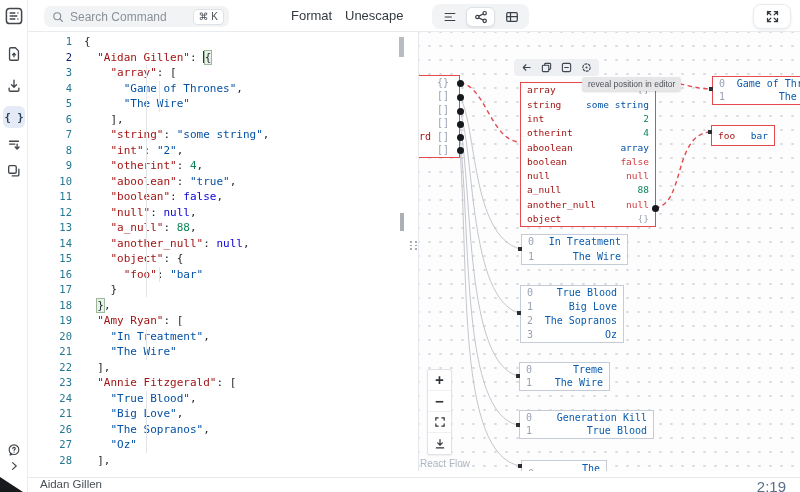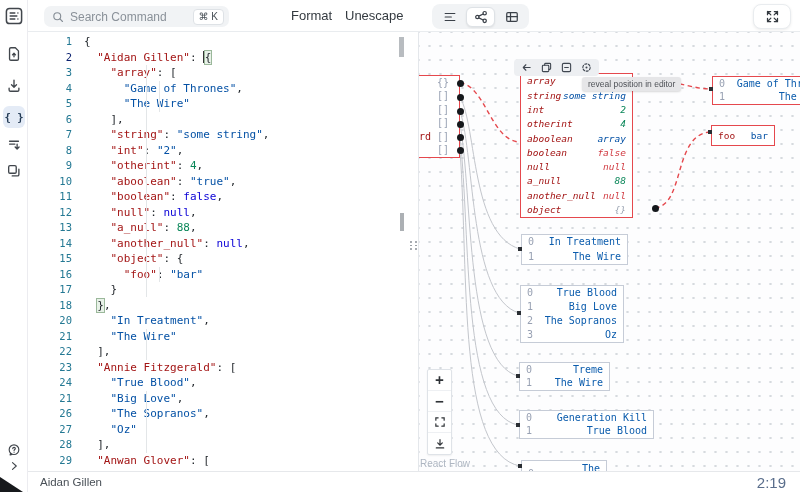--- a/index.html
+++ b/index.html
@@ -92,22 +92,22 @@
   .flow-controls { position:absolute; left:8px; top:337px; width:25px; background:#fff;
     border:1px solid #dfe3e8; border-radius:2px; box-shadow:0 1px 2px rgba(0,0,0,.06); z-index:4; }
   .fc-btn { width:100%; height:21px; display:flex; align-items:center; justify-content:center;
     border-bottom:1px solid #eef0f3; cursor:pointer; color:#2f3337; font-size:14px; font-weight:bold;
     font-family:"DejaVu Sans Mono",monospace; }
   .fc-btn:last-child { border-bottom:none; }
   .fc-btn svg { stroke:#2f3337; fill:none; stroke-width:1.3; stroke-linecap:round; }
   .attribution { position:absolute; left:1px; top:426px; font-size:10px; color:#aeb6c2; z-index:4; }
 
   
-  .statusbar { position:absolute; left:0; right:0; bottom:0; height:21px; background:#fff;
-    border-top:1px solid #e6e8eb; z-index:20; display:flex; align-items:center;
+  .statusbar { position:absolute; left:0; right:0; bottom:0; height:15px; background:#fff;
+    border-top:1px solid #e6e8eb; z-index:20; display:flex; align-items:flex-start;
     padding:0 14px 0 40px; justify-content:space-between; }
   .sb-path { font-size:11.5px; color:#495057; }
   .sb-pos { font-size:15px; color:#5a6e8c; }
   .mouse-cursor { position:absolute; left:0; bottom:0; z-index:40; }
 </style>
 </head>
 <body>
 
 <div class="app">
 
@@ -212,20 +212,21 @@
         <div class="code-line"><span class="ln">9</span><span class="lc"><span class="t-p">    </span><span class="t-k">"otherint"</span><span class="t-p">: </span><span class="t-n">4</span><span class="t-p">,</span></span></div>
         <div class="code-line"><span class="ln">10</span><span class="lc"><span class="t-p">    </span><span class="t-k">"aboolean"</span><span class="t-p">: </span><span class="t-s">"true"</span><span class="t-p">,</span></span></div>
         <div class="code-line"><span class="ln">11</span><span class="lc"><span class="t-p">    </span><span class="t-k">"boolean"</span><span class="t-p">: </span><span class="t-kw">false</span><span class="t-p">,</span></span></div>
         <div class="code-line"><span class="ln">12</span><span class="lc"><span class="t-p">    </span><span class="t-k">"null"</span><span class="t-p">: </span><span class="t-kw">null</span><span class="t-p">,</span></span></div>
         <div class="code-line"><span class="ln">13</span><span class="lc"><span class="t-p">    </span><span class="t-k">"a_null"</span><span class="t-p">: </span><span class="t-n">88</span><span class="t-p">,</span></span></div>
         <div class="code-line"><span class="ln">14</span><span class="lc"><span class="t-p">    </span><span class="t-k">"another_null"</span><span class="t-p">: </span><span class="t-kw">null</span><span class="t-p">,</span></span></div>
         <div class="code-line"><span class="ln">15</span><span class="lc"><span class="t-p">    </span><span class="t-k">"object"</span><span class="t-p">: {</span></span></div>
         <div class="code-line"><span class="ln">16</span><span class="lc"><span class="t-p">      </span><span class="t-k">"foo"</span><span class="t-p">: </span><span class="t-s">"bar"</span></span></div>
         <div class="code-line"><span class="ln">17</span><span class="lc"><span class="t-p">    }</span></span></div>
         <div class="code-line"><span class="ln">18</span><span class="lc"><span class="t-p">  </span><span class="bm">}</span><span class="t-p">,</span></span></div>
+        <div class="code-line"><span class="ln">19</span><span class="lc"><span class="t-p">  </span><span class="t-k">"Amy Ryan"</span><span class="t-p">: [</span></span></div>
         <div class="code-line"><span class="ln">20</span><span class="lc"><span class="t-p">    </span><span class="t-s">"In Treatment"</span><span class="t-p">,</span></span></div>
         <div class="code-line"><span class="ln">21</span><span class="lc"><span class="t-p">    </span><span class="t-s">"The Wire"</span></span></div>
         <div class="code-line"><span class="ln">22</span><span class="lc"><span class="t-p">  ],</span></span></div>
         <div class="code-line"><span class="ln">23</span><span class="lc"><span class="t-p">  </span><span class="t-k">"Annie Fitzgerald"</span><span class="t-p">: [</span></span></div>
         <div class="code-line"><span class="ln">24</span><span class="lc"><span class="t-p">    </span><span class="t-s">"True Blood"</span><span class="t-p">,</span></span></div>
         <div class="code-line"><span class="ln">21</span><span class="lc"><span class="t-p">    </span><span class="t-s">"Big Love"</span><span class="t-p">,</span></span></div>
         <div class="code-line"><span class="ln">26</span><span class="lc"><span class="t-p">    </span><span class="t-s">"The Sopranos"</span><span class="t-p">,</span></span></div>
         <div class="code-line"><span class="ln">27</span><span class="lc"><span class="t-p">    </span><span class="t-s">"Oz"</span></span></div>
         <div class="code-line"><span class="ln">28</span><span class="lc"><span class="t-p">  ],</span></span></div>
         <div class="code-line"><span class="ln">29</span><span class="lc"><span class="t-p">  </span><span class="t-k">"Anwan Glover"</span><span class="t-p">: [</span></span></div>
@@ -282,21 +283,21 @@
           </div>
           <div class="grow">
             <span class="ktail">rd</span>
             <span class="sym">[]</span>
           </div>
           <div class="grow">
             <span class="ktail"></span>
             <span class="sym">[]</span>
           </div>
         </div>
-        <div class="gnode object sel" style="left: 101px; top: 41px; width: 113px; height: 145px; font-style: italic;">
+        <div class="gnode object sel" style="left: 101px; top: 50px; width: 136px; height: 145px;">
           <div class="grow">
             <span class="k">array</span>
             <span class="v v-brk">[]</span>
           </div>
           <div class="grow">
             <span class="k">string</span>
             <span class="v v-str">some string</span>
           </div>
           <div class="grow">
             <span class="k">int</span>

